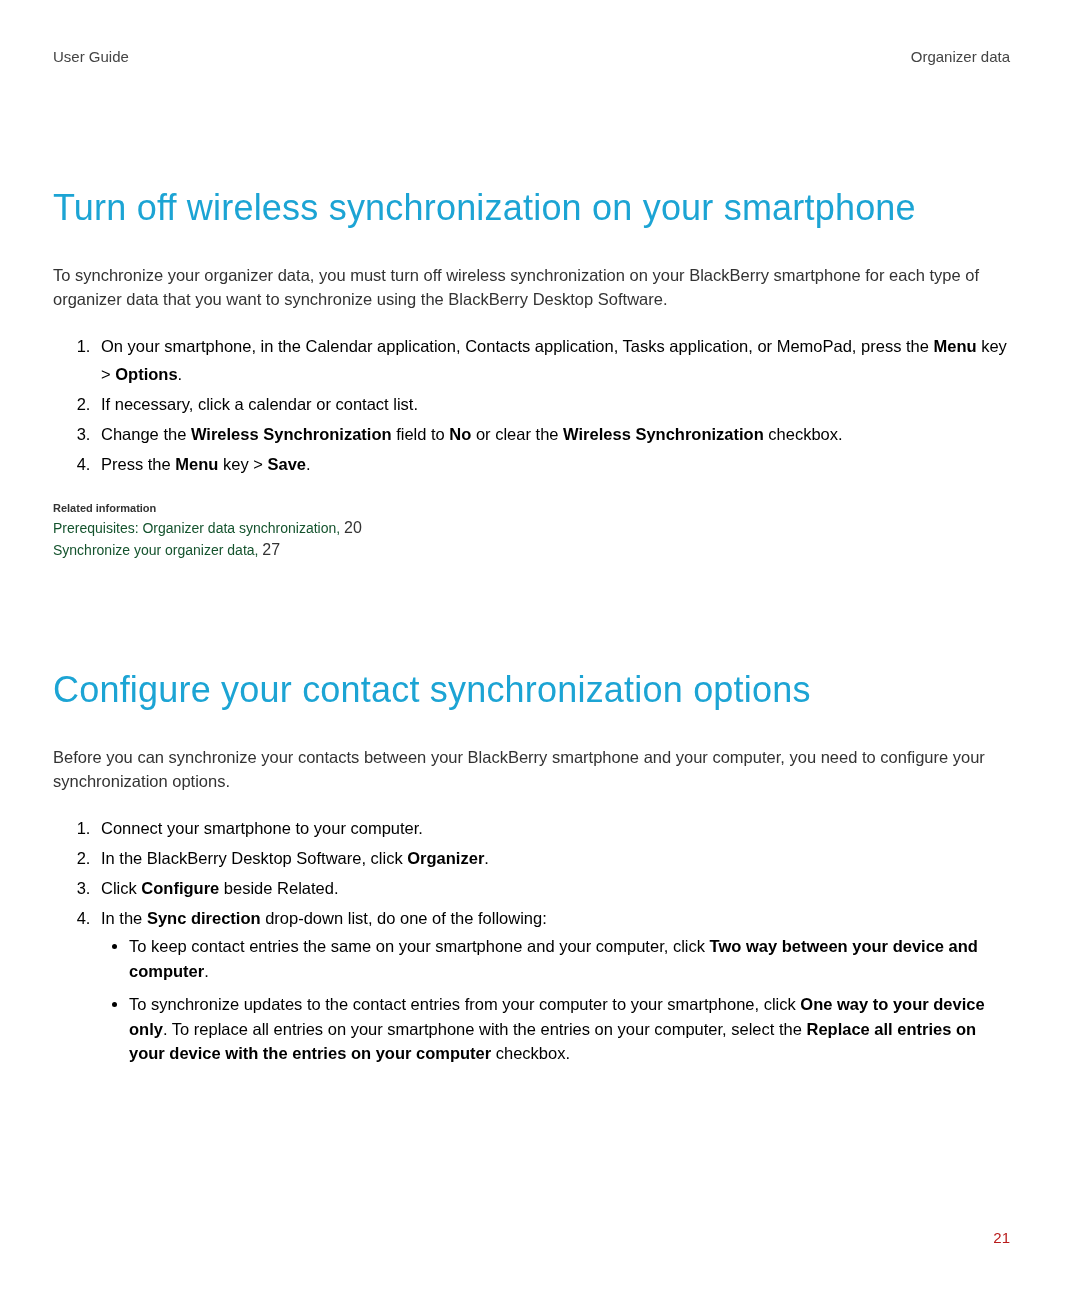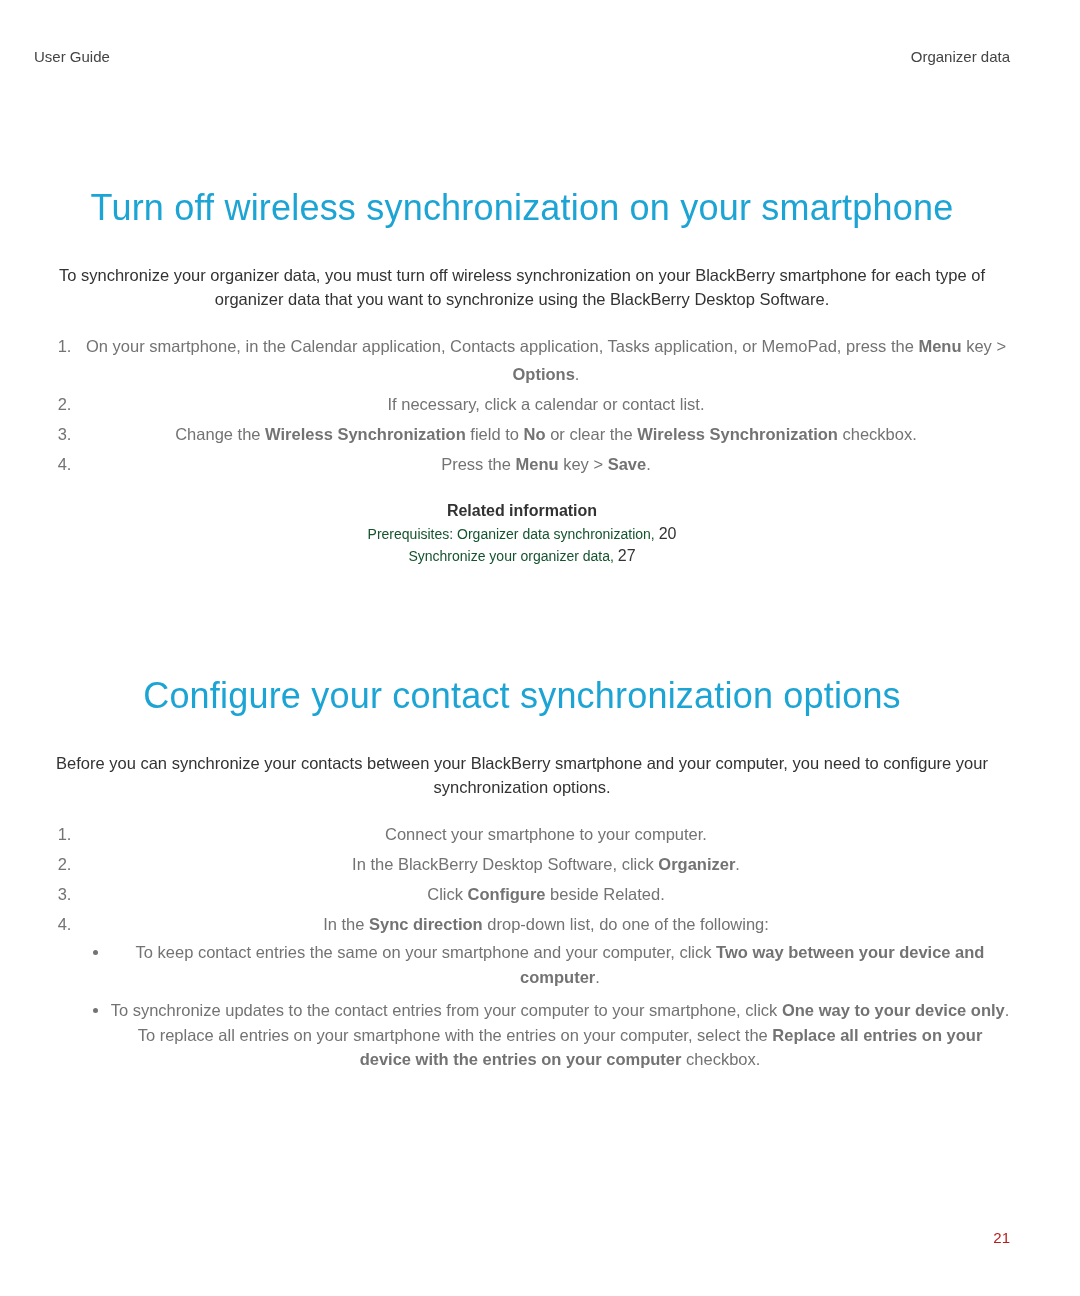--- a/index.html
+++ b/index.html
@@ -7,25 +7,24 @@
     padding: 0;
     background: #ffffff;
     font-family: Arial, Helvetica, sans-serif;
     color: #333333;
     width: 1080px;
     height: 1296px;
     box-sizing: border-box;
     position: relative;
   }
   .page {
-    padding: 48px 70px 40px 34px;
+    padding: 48px 70px 40px 53px;
     box-sizing: border-box;
     height: 100%;
     position: relative;
-    text-align: center;
   }
   .header {
     display: flex;
     justify-content: space-between;
     font-size: 15px;
     color: #444;
     margin-bottom: 120px;
   }
   h1 {
     font-family: "Helvetica Neue", Arial, sans-serif;
@@ -40,39 +39,39 @@
     font-size: 16.5px;
     line-height: 1.45;
     color: #333;
     margin: 0 0 20px 0;
   }
   ol.steps {
     margin: 0 0 24px 0;
     padding-left: 42px;
     font-size: 16.5px;
     line-height: 1.7;
-    color: #737373;
+    color: #000000;
   }
   ol.steps > li {
     padding-left: 6px;
     margin-bottom: 2px;
   }
   ul.bullets {
     list-style-type: disc;
     margin: 2px 0 0 0;
     padding-left: 28px;
   }
   ul.bullets > li {
     margin-bottom: 8px;
     line-height: 1.5;
   }
   .bold { font-weight: bold; }
   .related-heading {
     font-weight: bold;
-    font-size: 16px;
+    font-size: 11px;
     margin-top: 24px;
     margin-bottom: 4px;
   }
   .link {
     color: #14532d;
     font-size: 14px;
     line-height: 1.55;
   }
   .link-page {
     color: #333;

